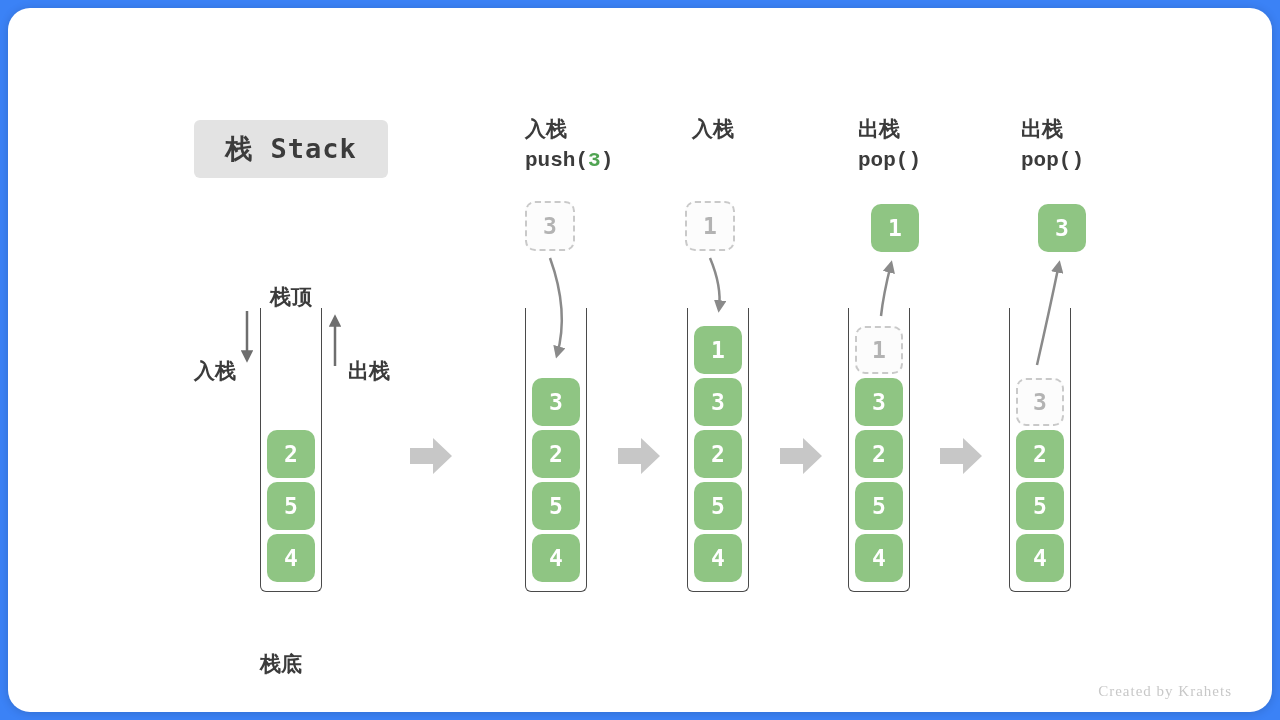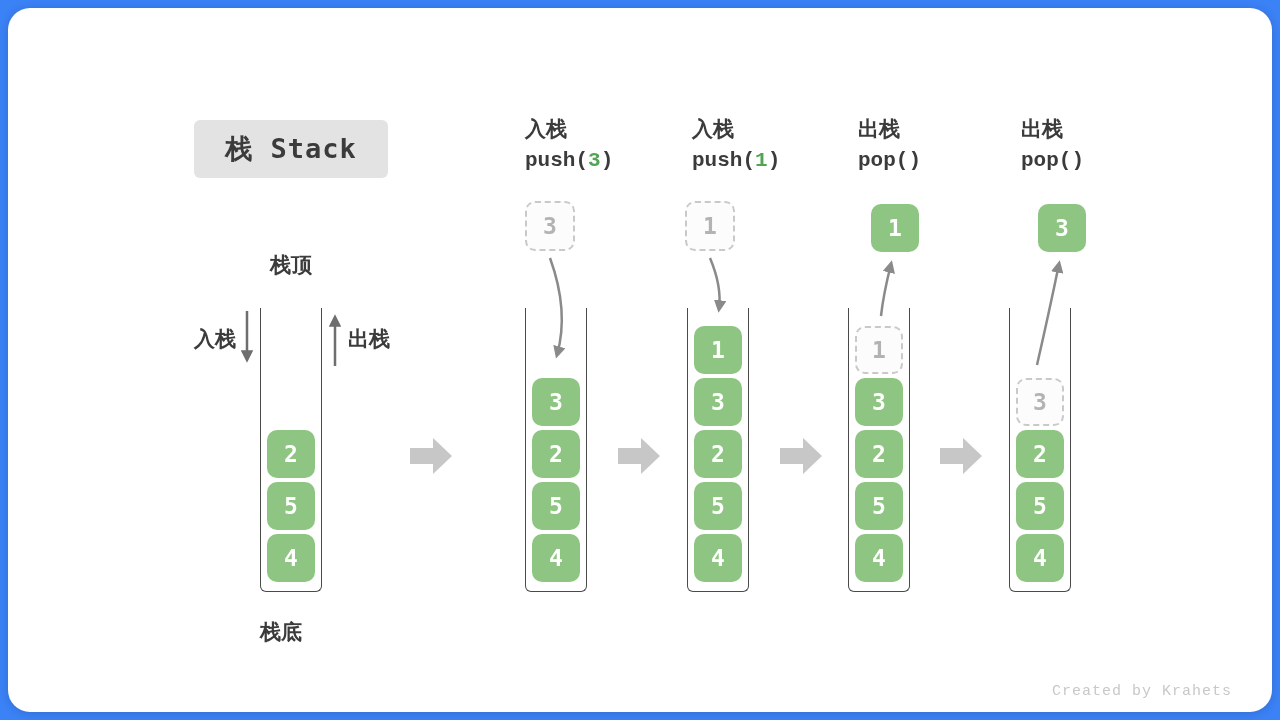--- a/index.html
+++ b/index.html
@@ -33,21 +33,21 @@
 
   .stage-header { top: 106px; width: 160px; }
   .op-cn { font-size: 21px; font-weight: 700; line-height: 30px; }
   .op-code {
     font-family: Liberation Mono, monospace;
     font-size: 21px; line-height: 34px; font-weight: 600;
     white-space: pre;
   }
   .op-code .arg { color: #50A452; font-weight: 700; }
 
-  .cn-label { font-size: 21px; font-weight: 700; color: #3B3B3B; }
+  .cn-label { font-size: 21px; font-weight: 700; color: #3B3B3B; margin-top: 32px; }
 
   .stack {
     top: 300px; width: 62px; height: 284px;
     border-left: 1.5px solid #4A4A4A;
     border-right: 1.5px solid #4A4A4A;
     border-bottom: 1.5px solid #4A4A4A;
     border-radius: 0 0 6px 6px;
     display: flex; flex-direction: column;
     justify-content: flex-end; align-items: center;
     gap: 4px; padding-bottom: 9px;
@@ -82,42 +82,41 @@
     background: #FCFCFC;
     border: 2px dashed #C9C9C9;
     color: #B3B3B3;
     font-weight: 600;
   }
 
   .overlay-svg { left: 0; top: 0; pointer-events: none; }
 
   .watermark {
     right: 40px; top: 675px;
-    font-family: Liberation Mono, monospace;
+    font-family: Liberation Serif, serif;
     font-size: 15px; color: #C8C8C8;
     letter-spacing: 1px;
   }
 </style>
 </head>
 <body>
 
 <div class="canvas">
   <div class="card">
 
     <div class="abs title-box">
       <span>栈 Stack</span>
     </div>
 
     <div class="abs stage-header" style="left:517px">
       <div class="op-cn">入栈</div>
       <div class="op-code"><span>push(</span><span class="arg">3</span><span>)</span></div>
     </div>
     <div class="abs stage-header" style="left:684px">
       <div class="op-cn">入栈</div>
-      <div class="op-code"><span>push(</span><span class="arg">1</span><span>)</span></div>
     </div>
     <div class="abs stage-header" style="left:850px">
       <div class="op-cn">出栈</div>
       <div class="op-code"><span>pop()</span></div>
     </div>
     <div class="abs stage-header" style="left:1013px">
       <div class="op-cn">出栈</div>
       <div class="op-code"><span>pop()</span></div>
     </div>
 

